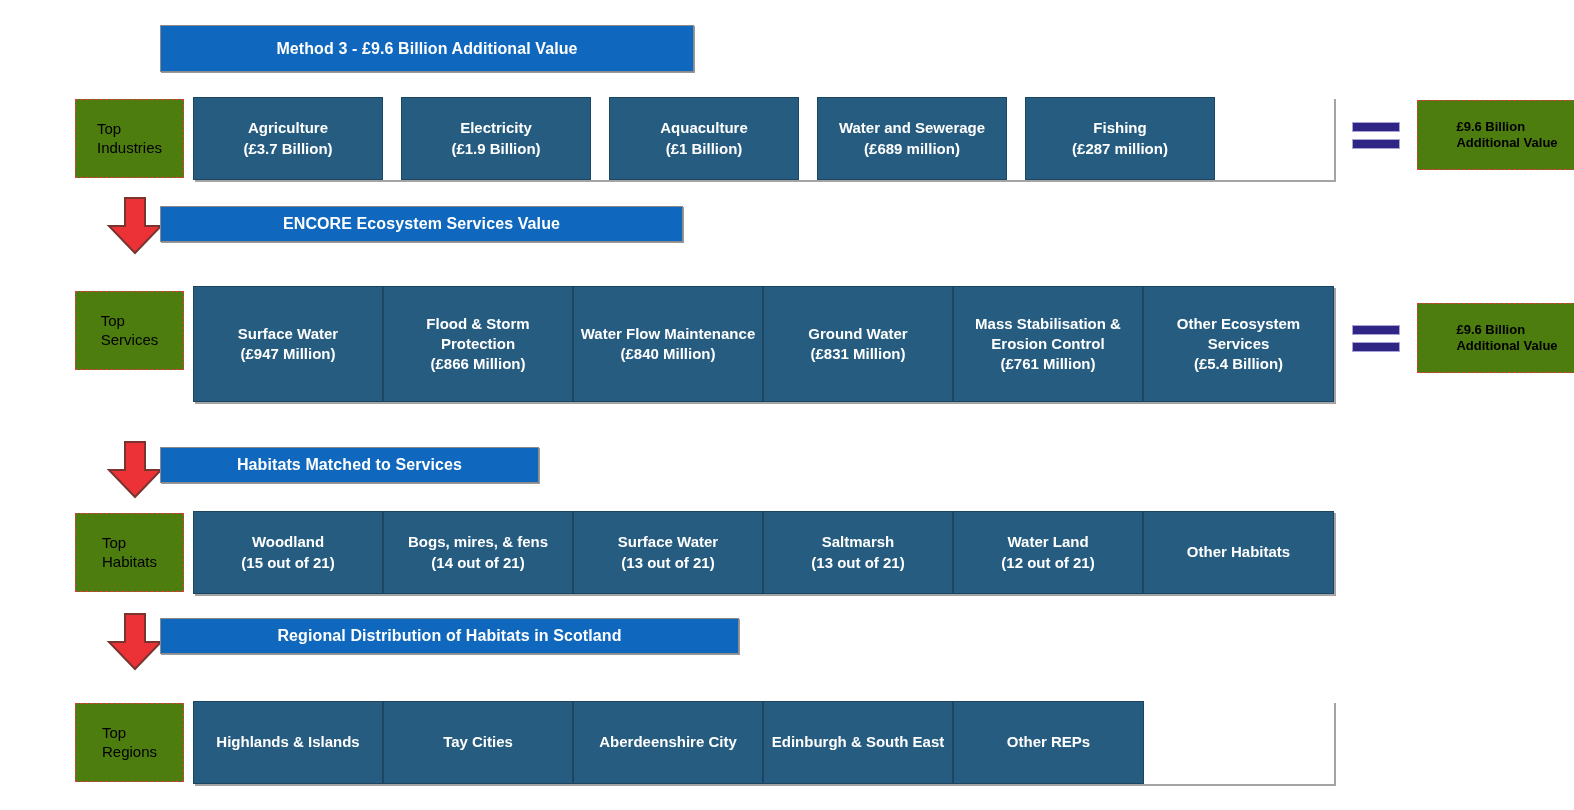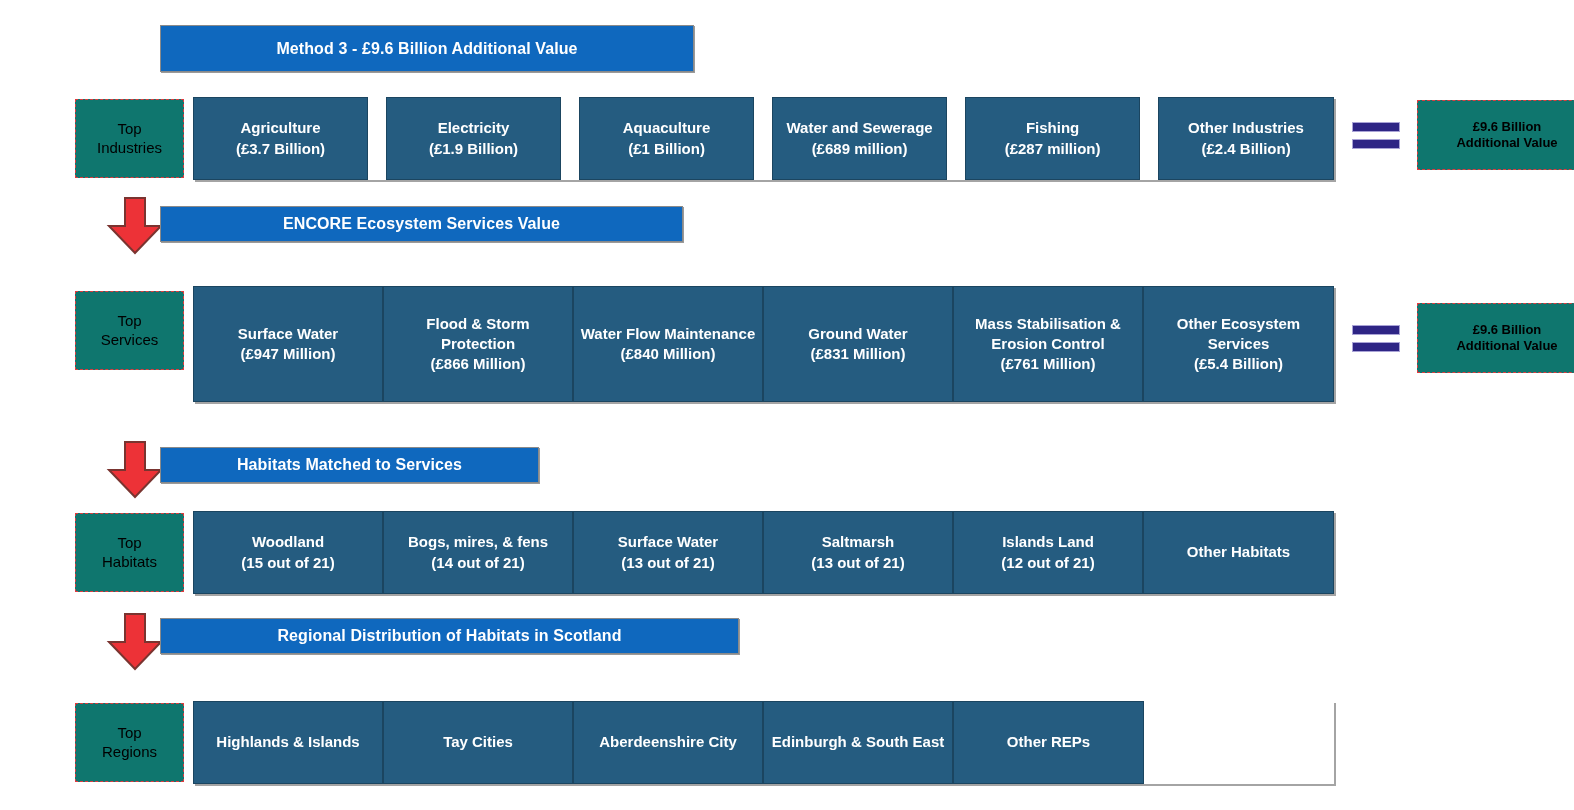--- a/index.html
+++ b/index.html
@@ -22,27 +22,27 @@
     font-size:16px;
     display:flex;align-items:center;justify-content:center;
     text-align:center;
     letter-spacing:.1px;
     box-sizing:border-box;
   }
 
   
   .dash-box{
     position:absolute;
-    background:#0f766e;
+    background:#4d7c0f;
     border:1.6px dashed #E03A3E;
     color:#000000;
     font-size:15px;
     line-height:1.25;
     display:flex;align-items:center;justify-content:center;
-    text-align:center;
+    text-align:left;
     box-sizing:border-box;
   }
   .dash-box.result{font-weight:bold;font-size:13px;}
 
   
   .row{
     position:absolute;
     display:flex;
     box-sizing:border-box;
     box-shadow:2px 2px 0 rgba(90,90,90,.55);
@@ -109,24 +109,20 @@
       <span class="l2">(£1 Billion)</span>
     </div>
     <div class="cell" style="width:190px;">
       <span class="l1">Water and Sewerage</span>
       <span class="l2">(£689 million)</span>
     </div>
     <div class="cell" style="width:190px;">
       <span class="l1">Fishing</span>
       <span class="l2">(£287 million)</span>
     </div>
-    <div class="cell" style="width:191px;">
-      <span class="l1">Other Industries</span>
-      <span class="l2">(£2.4 Billion)</span>
-    </div>
   </div>
 
   <div class="equals" style="left:1310px;top:122px;width:48px;">
     <span></span>
       <span></span>
   </div>
 
   <div class="dash-box result" style="left:1375px;top:100px;width:180px;height:70px;">
     <div>
       <span>£9.6 Billion</span><br>
@@ -218,21 +214,21 @@
     </div>
     <div class="cell" style="width:190px;">
       <span class="l1">Surface Water</span>
       <span class="l2">(13 out of 21)</span>
     </div>
     <div class="cell" style="width:190px;">
       <span class="l1">Saltmarsh</span>
       <span class="l2">(13 out of 21)</span>
     </div>
     <div class="cell" style="width:190px;">
-      <span class="l1">Islands Land</span>
+      <span class="l1">Water Land</span>
       <span class="l2">(12 out of 21)</span>
     </div>
     <div class="cell" style="width:191px;">
       <span class="l1">Other Habitats</span>
 
     </div>
   </div>
 
   <div class="arrow" style="left:62px;top:612px;width:62px;height:60px;">
     <svg width="62" height="60" viewBox="0 0 62 60">

